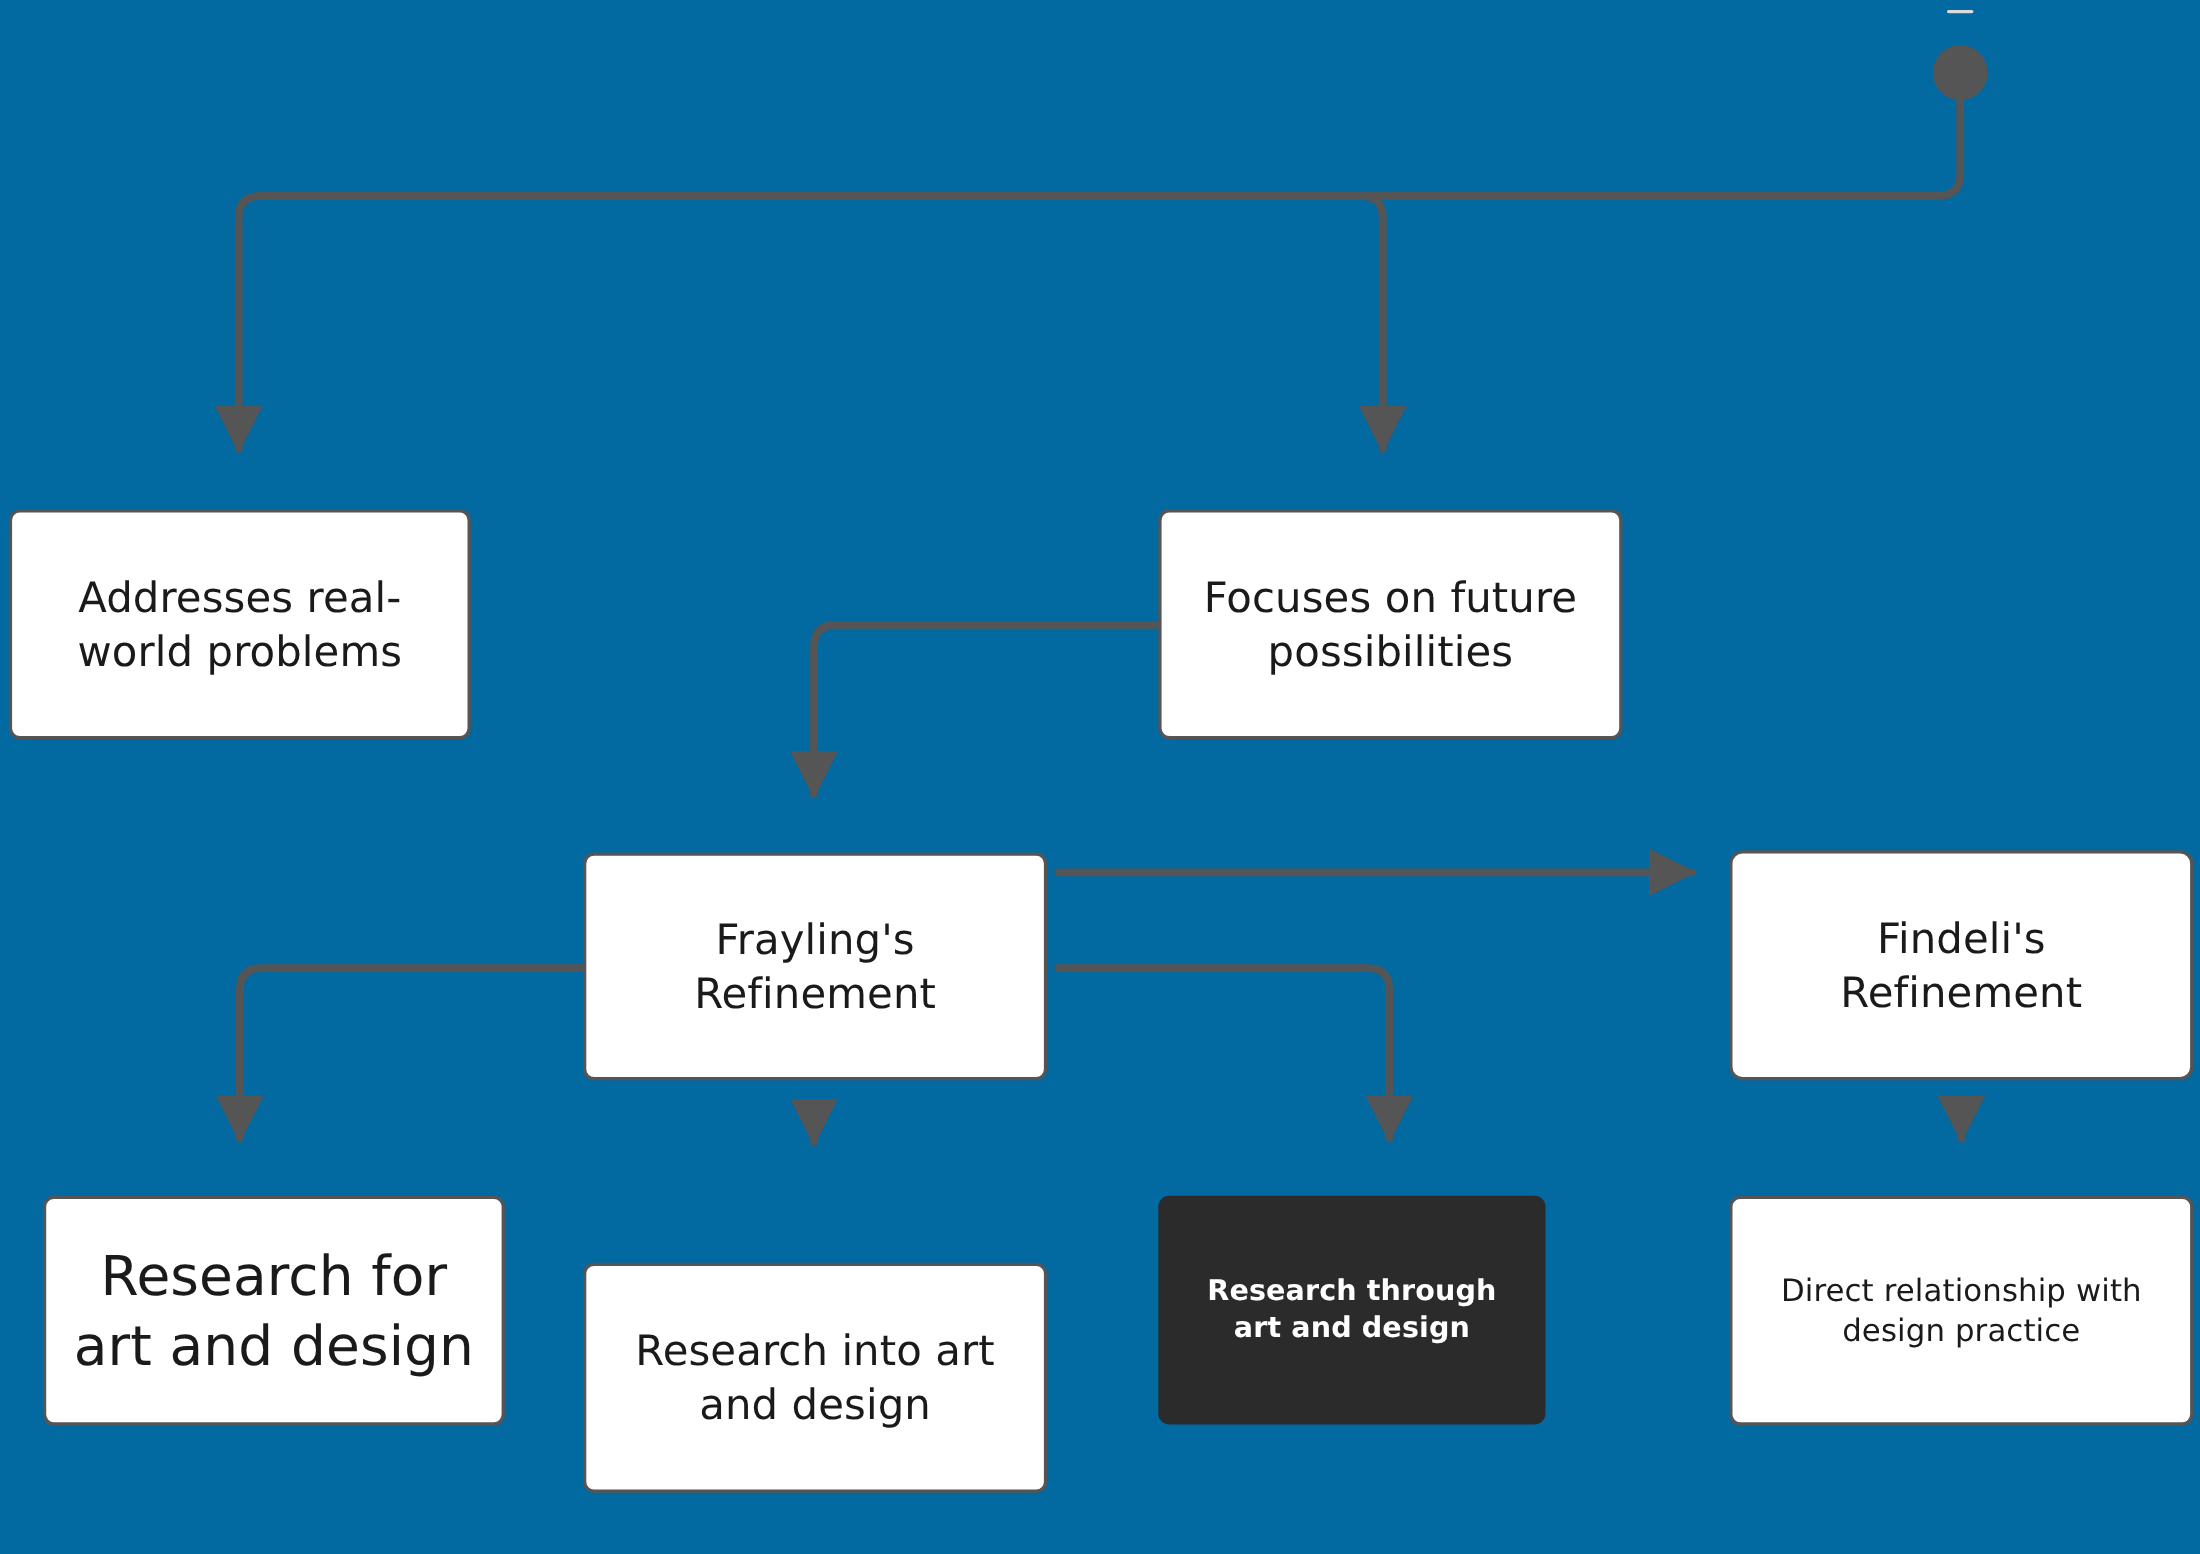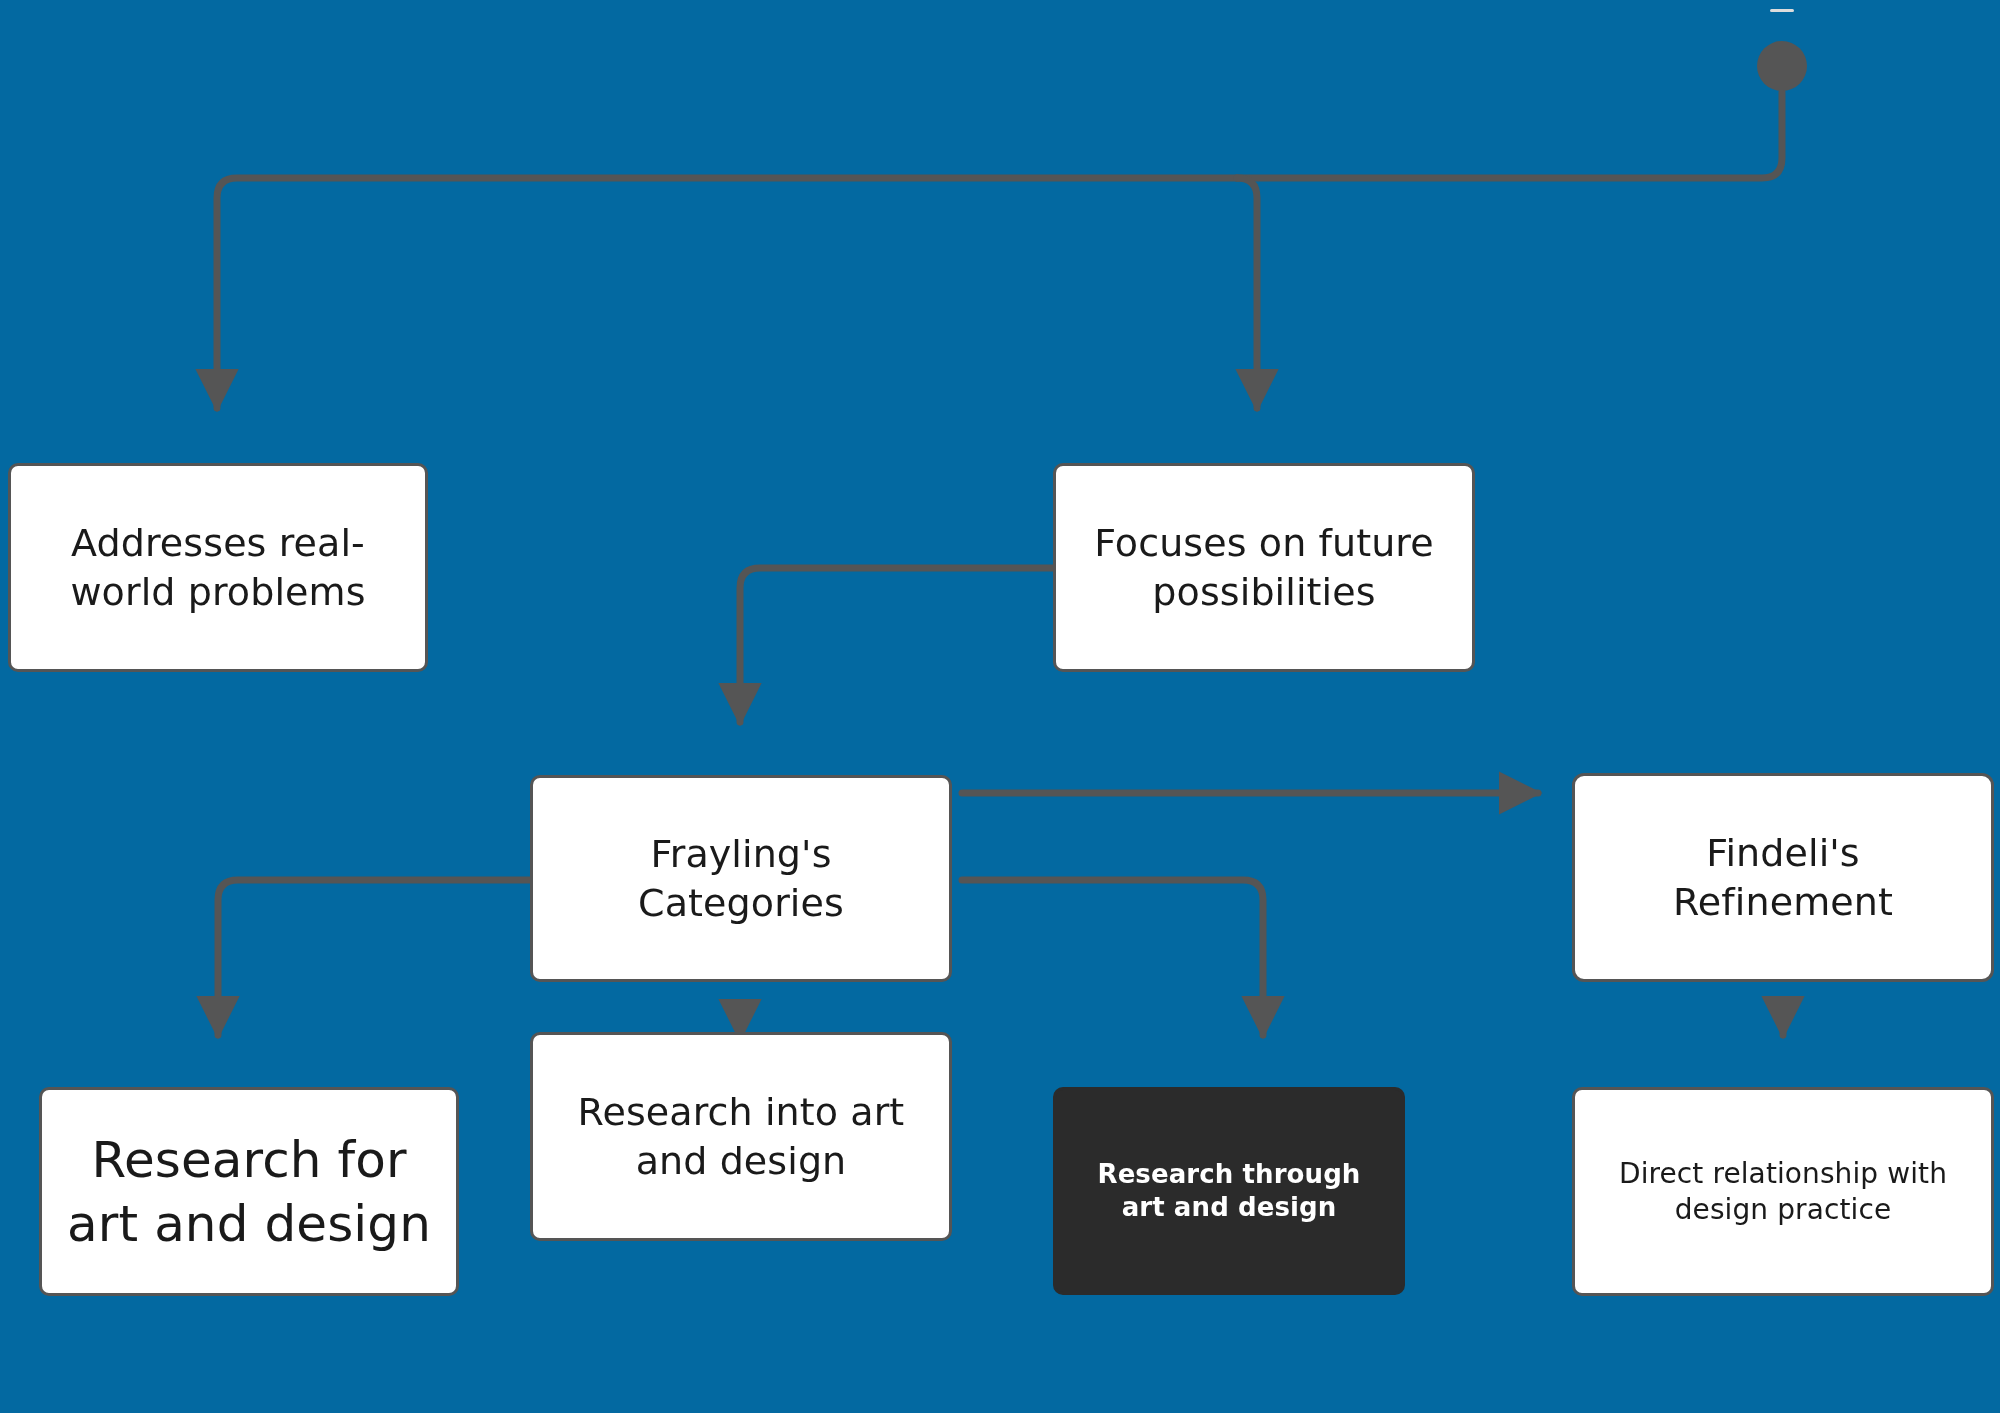--- a/index.html
+++ b/index.html
@@ -97,32 +97,32 @@
 
   <div class="node node-light" style="left:8px; top:463px; width:420px; height:209px; font-size:38px;">
     <span class="node-label">Addresses real-world problems</span>
   </div>
 
   <div class="node node-light" style="left:1053px; top:463px; width:422px; height:209px; font-size:38px;">
     <span class="node-label">Focuses on future possibilities</span>
   </div>
 
   <div class="node node-light" style="left:530px; top:775px; width:422px; height:207px; font-size:38px;">
-    <span class="node-label">Frayling's Categories</span>
+    <span class="node-label">Frayling's Refinement</span>
   </div>
 
   <div class="node node-light" style="left:1572px; top:773px; width:422px; height:209px; font-size:38px;border-radius:12px;">
     <span class="node-label">Findeli's Refinement</span>
   </div>
 
   <div class="node node-light" style="left:8px; top:1087px; width:420px; height:209px; font-size:50px;margin-left:31px;">
     <span class="node-label">Research for art and design</span>
   </div>
 
-  <div class="node node-light" style="left:530px; top:1032px; width:422px; height:209px; font-size:38px;">
+  <div class="node node-light" style="left:530px; top:1148px; width:422px; height:209px; font-size:38px;">
     <span class="node-label">Research into art and design</span>
   </div>
 
   <div class="node node-dark" style="left:1053px; top:1087px; width:352px; height:208px; font-size:26px;">
     <span class="node-label">Research through art and design</span>
   </div>
 
   <div class="node node-light" style="left:1572px; top:1087px; width:422px; height:209px; font-size:28px;">
     <span class="node-label">Direct relationship with design practice</span>
   </div>

